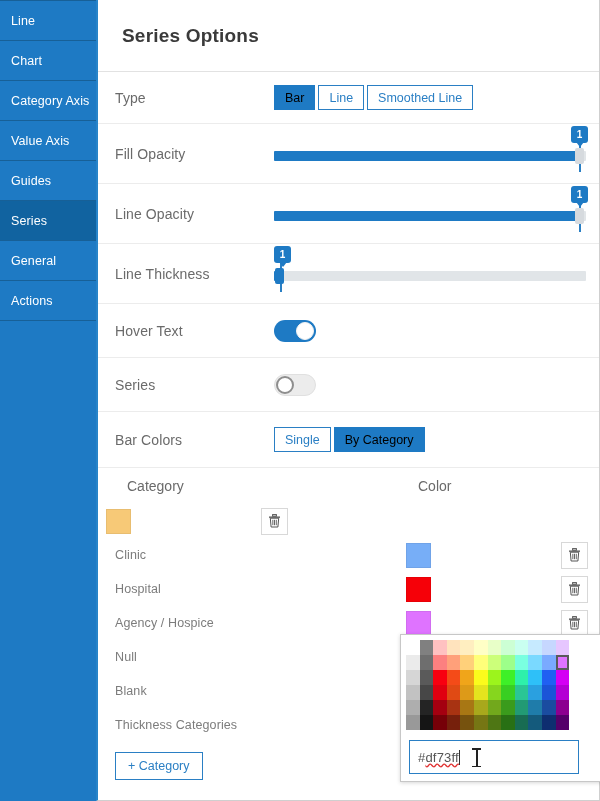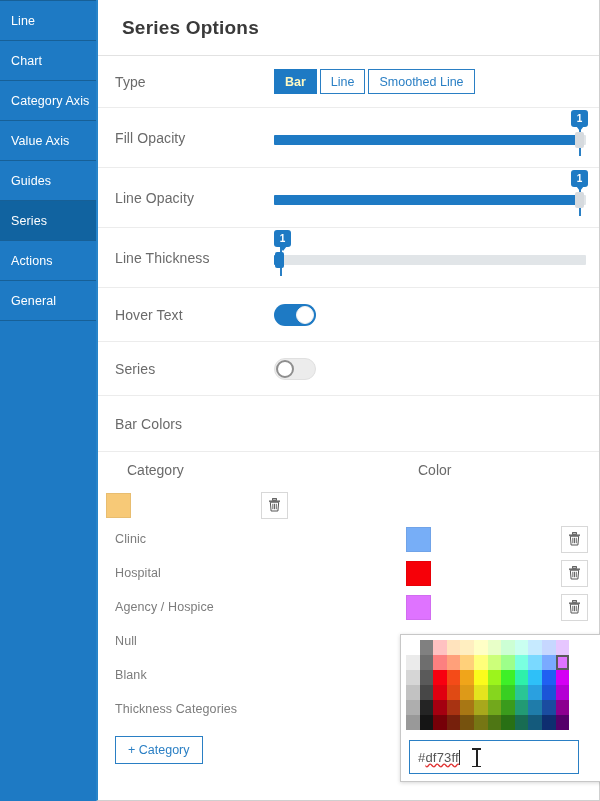--- a/index.html
+++ b/index.html
@@ -47,21 +47,21 @@
   .panel {
     position: absolute;
     left: 96px; top: 0;
     width: 504px; height: 801px;
     background: #ffffff;
     border-left: 2px solid #2784c9;
     border-bottom: 1px solid #cfcfcf;
     border-right: 1px solid #cfcfcf;
   }
   .panel-header {
-    height: 56px;
+    height: 72px;
     display: flex;
     align-items: center;
     padding-left: 24px;
     border-bottom: 1px solid #e2e2e2;
   }
   .panel-title {
     font-size: 19px;
     color: #3a3a3a;
     font-weight: bold;
     letter-spacing: .2px;
@@ -104,23 +104,22 @@
     font-size: 12.5px;
     color: #2a7fc4;
     background: #ffffff;
     border: 1px solid #2a7fc4;
     margin-right: 3px;
     cursor: pointer;
     white-space: nowrap;
   }
   .seg-btn.sel {
     background: #1e7ac4;
-    color: #fef9c3;
+    color: #000000;
     border-color: #1e7ac4;
-    font-weight: bold;
   }
   .seg-btn:last-child { margin-right: 12px; }
 
   
   .slider-wrap {
     position: relative;
     width: 312px;
     height: 44px;
     display: flex;
     align-items: center;
@@ -341,24 +340,24 @@
     <div class="side-item">
       <span>Value Axis</span>
     </div>
     <div class="side-item">
       <span>Guides</span>
     </div>
     <div class="side-item active">
       <span>Series</span>
     </div>
     <div class="side-item">
+      <span>General</span>
+    </div>
+    <div class="side-item">
       <span>Actions</span>
-    </div>
-    <div class="side-item">
-      <span>General</span>
     </div>
     <div class="side-filler"></div>
   </div>
 
   <div class="panel">
 
     <div class="panel-header">
       <div class="panel-title">Series Options</div>
     </div>
 
@@ -425,20 +424,26 @@
       <div class="row-label">Series</div>
       <div class="row-control">
         <div class="toggle off">
           <div class="knob"></div>
         </div>
       </div>
     </div>
 
     <div class="row r-barcolors">
       <div class="row-label">Bar Colors</div>
+      <div class="row-control">
+        <div class="seg">
+          <div class="seg-btn">Single</div>
+          <div class="seg-btn sel">By Category</div>
+        </div>
+      </div>
     </div>
 
     <div class="cat-head">
       <div class="c1">Category</div>
       <div class="c2">Color</div>
     </div>
 
     <div>
       <div class="cat-row">
         <div class="swatch-cell">

